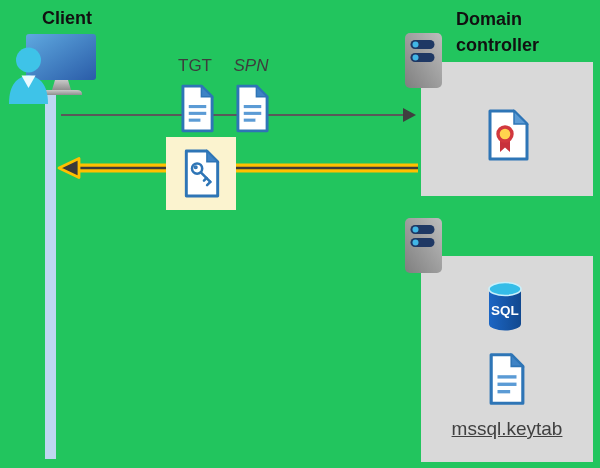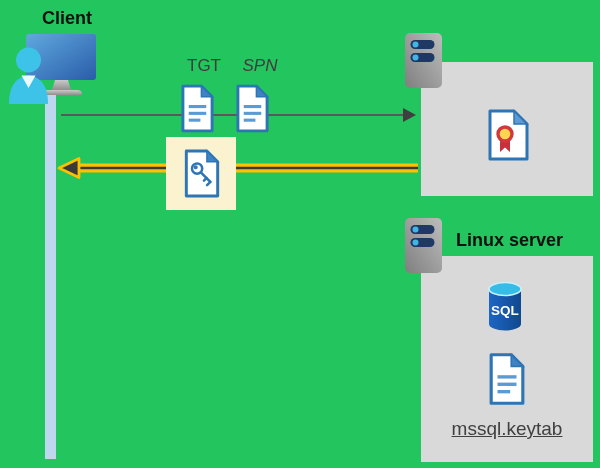--- a/index.html
+++ b/index.html
@@ -16,21 +16,20 @@
   .title-label {
     font-weight: bold;
     font-size: 18px;
     color: #111111;
     line-height: 1.45;
   }
   .small-label {
     font-size: 17px;
     color: #3d3d3d;
     text-align: center;
-    margin-left: 9px;
   }
   .keytab-label {
     font-size: 19px;
     color: #404040;
     text-align: center;
   }
 
   
   .zone-box { background: #d9d9d9; }
 
@@ -119,20 +118,21 @@
       <circle cx="14" cy="20" r="5.2"></circle>
       <circle cx="12.6" cy="18.6" r="0.8" fill="#2e75b6"></circle>
       <line x1="17.8" y1="23.8" x2="27.5" y2="33.5"></line>
       <line x1="27.5" y1="33.5" x2="24.2" y2="36.8"></line>
       <line x1="23.6" y1="29.6" x2="21" y2="32.2"></line>
     </g>
   </svg>
 
   <div class="abs zone-box" style="left:421px; top:62px; width:172px; height:134px;"></div>
 
+  <div class="abs title-label" style="left:456px; top:6px; width:130px;">Domain controller</div>
 
   <svg class="abs" style="left:404px; top:32px;" width="39" height="57" viewBox="0 0 39 57">
     <defs>
       <linearGradient id="srvGrad" x1="1" y1="0" x2="0" y2="1">
         <stop offset="0" stop-color="#bdbdbd"></stop>
         <stop offset="1" stop-color="#7f7f7f"></stop>
       </linearGradient>
     </defs>
     <rect x="1" y="1" width="37" height="55" rx="5" fill="url(#srvGrad)"></rect>
     <rect x="6.5" y="8" width="24" height="9" rx="4.5" fill="#1f3864"></rect>
@@ -145,21 +145,20 @@
     <path d="M3,2 H27 L40,15 V50 H3 Z" fill="#ffffff" stroke="#2e75b6" stroke-width="3" stroke-linejoin="round"></path>
     <path d="M27,2 L40,15 H27 Z" fill="#5b9bd5" stroke="#2e75b6" stroke-width="1.5"></path>
     <g>
       <path d="M13,30 v13 l5,-4.5 5,4.5 v-13 z" fill="#c8313b"></path>
       <circle cx="18" cy="25" r="7" fill="#ffd44e" stroke="#d1383e" stroke-width="3.4"></circle>
     </g>
   </svg>
 
   <div class="abs zone-box" style="left:421px; top:256px; width:172px; height:206px;"></div>
 
-  <div class="abs title-label" style="left:456px; top:227px; width:140px;">Linux server</div>
 
   <svg class="abs" style="left:404px; top:217px;" width="39" height="57" viewBox="0 0 39 57">
     <rect x="1" y="1" width="37" height="55" rx="5" fill="url(#srvGrad)"></rect>
     <rect x="6.5" y="8" width="24" height="9" rx="4.5" fill="#1f3864"></rect>
     <circle cx="11.5" cy="12.5" r="3" fill="#41b6e6"></circle>
     <rect x="6.5" y="21" width="24" height="9" rx="4.5" fill="#1f3864"></rect>
     <circle cx="11.5" cy="25.5" r="3" fill="#41b6e6"></circle>
   </svg>
 
   <svg class="abs" style="left:486px; top:281px;" width="38" height="51" viewBox="0 0 38 51">

